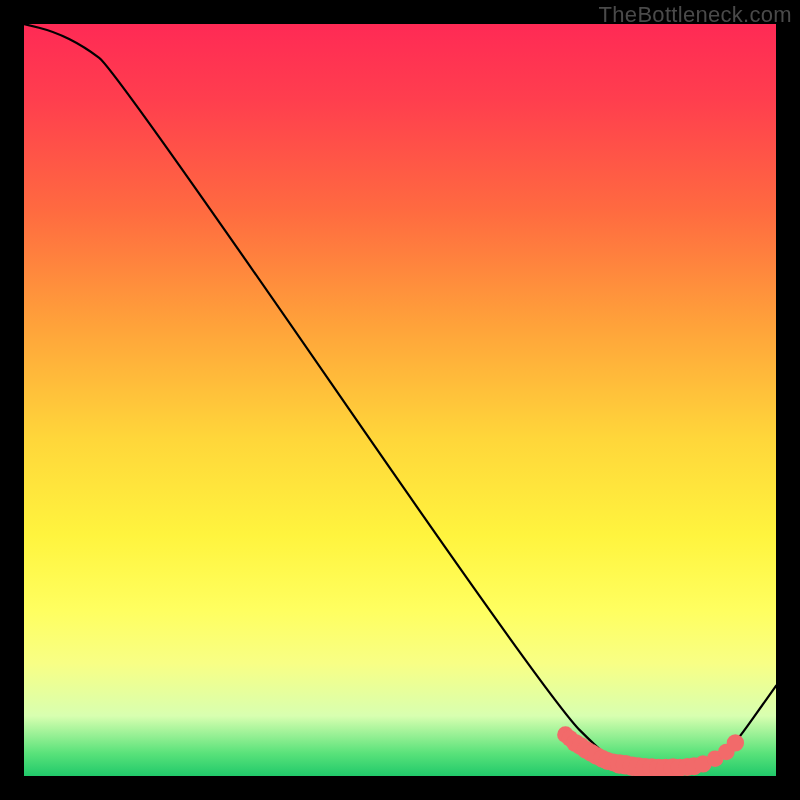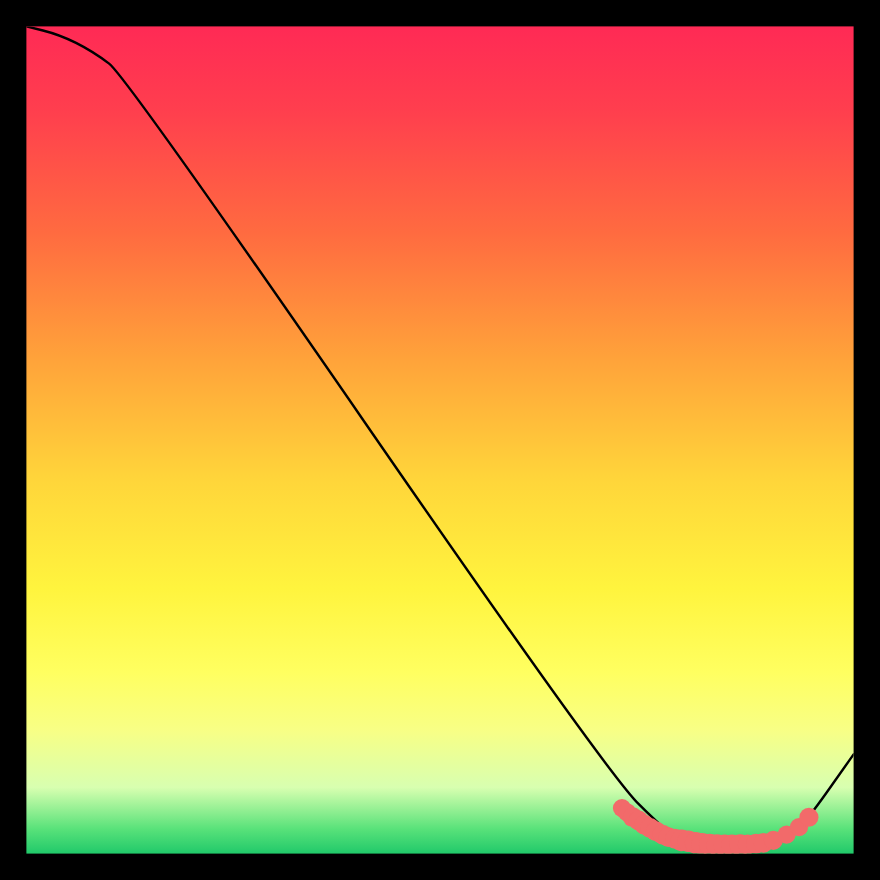--- a/index.html
+++ b/index.html
@@ -62,20 +62,21 @@
     top: 0;
     width: 752px;
     height: 752px;
     z-index: 3;
   }
 </style>
 </head>
 <body>
 
 <div class="frame">
+  <div class="watermark">TheBottleneck.com</div>
   <div class="plot-area">
     <svg class="curve" viewBox="0 0 752 752" preserveAspectRatio="none">
       <path id="curve-path" fill="none" stroke="#000000" stroke-width="2.2" stroke-linejoin="round" stroke-linecap="round" d="M 0.00 0.00 Q 0.00 0.00 15.04 3.76 Q 30.08 7.52 45.12 15.04 Q 60.16 22.56 75.20 33.84 Q 90.24 45.12 308.32 360.96 Q 526.40 676.80 556.48 706.88 Q 586.56 736.96 594.08 738.84 Q 601.60 740.72 609.12 741.85 Q 616.64 742.98 624.16 743.73 Q 631.68 744.48 639.20 744.48 Q 646.72 744.48 654.24 744.48 Q 661.76 744.48 669.28 743.35 Q 676.80 742.22 684.32 739.59 Q 691.84 736.96 699.36 731.32 Q 706.88 725.68 729.44 693.72 T 752.00 661.76"></path>
     </svg>
     <svg class="dots" viewBox="0 0 752 752" preserveAspectRatio="none">
       <g id="dots-group">
           <circle cx="541.44" cy="710.64" r="8.27" fill="#f26a6a"></circle>
           <circle cx="545.95" cy="714.40" r="8.27" fill="#f26a6a"></circle>
           <circle cx="551.22" cy="718.91" r="9.02" fill="#f26a6a"></circle>
           <circle cx="556.48" cy="721.92" r="9.02" fill="#f26a6a"></circle>

